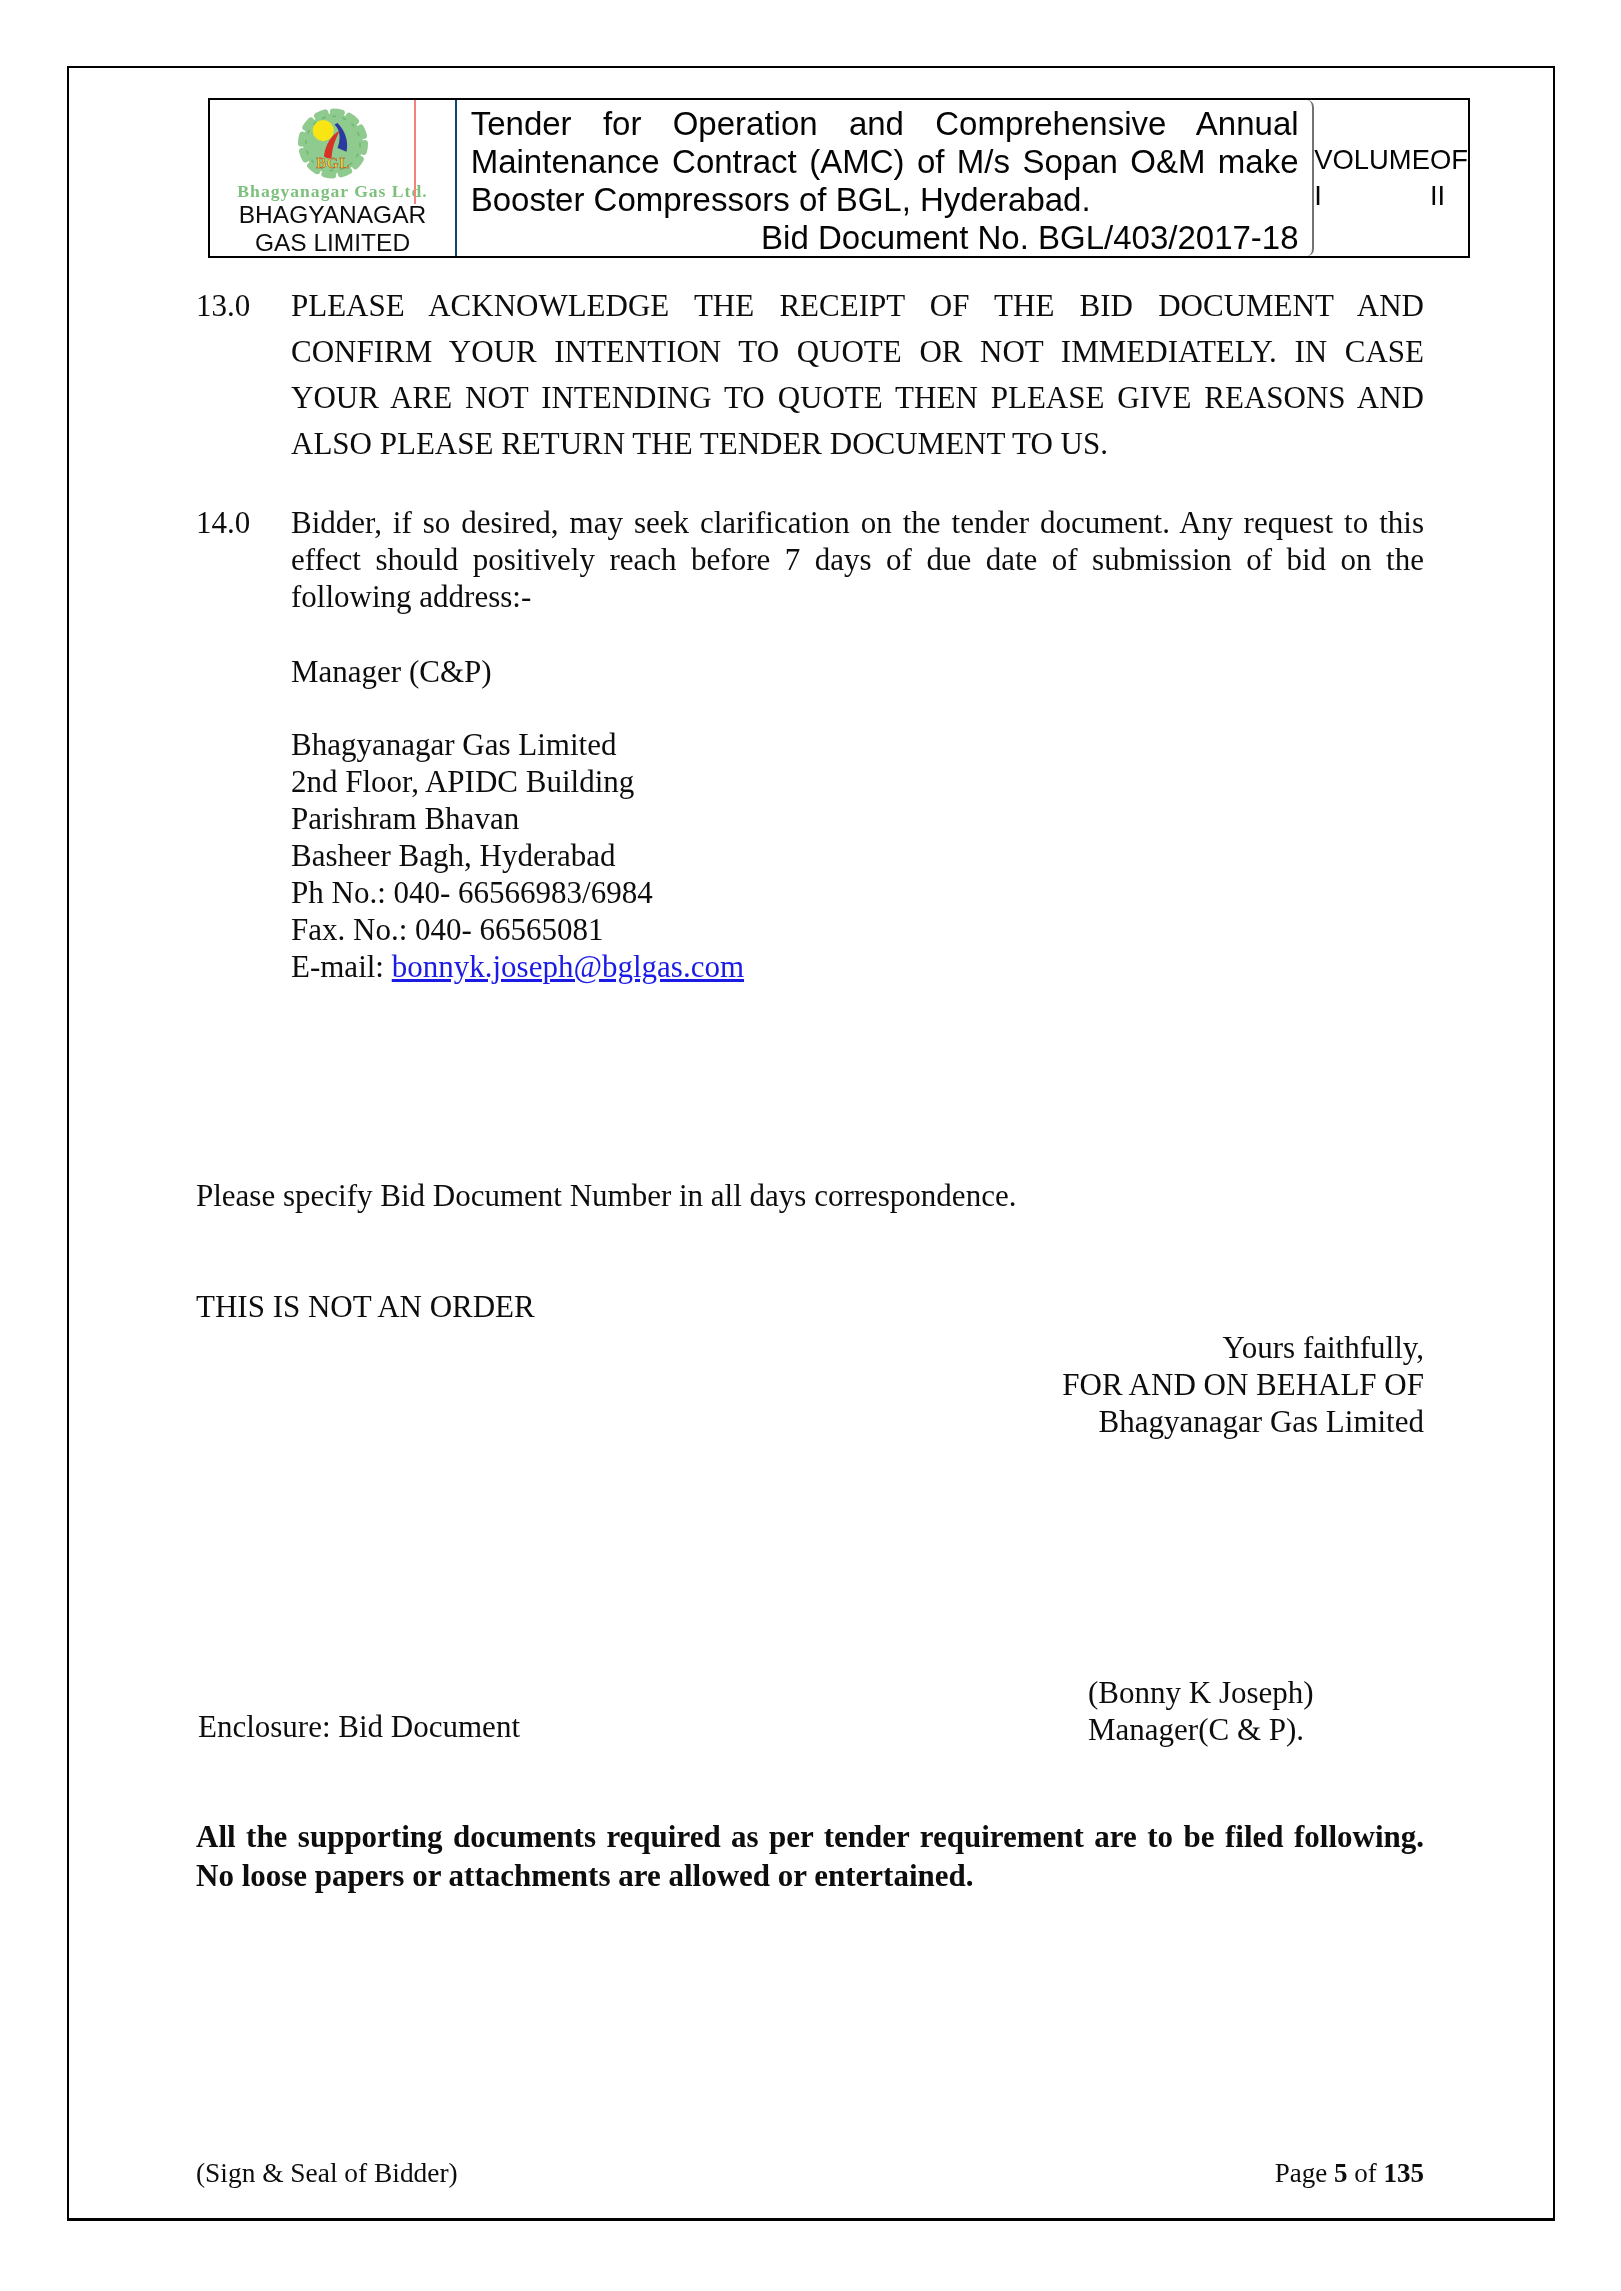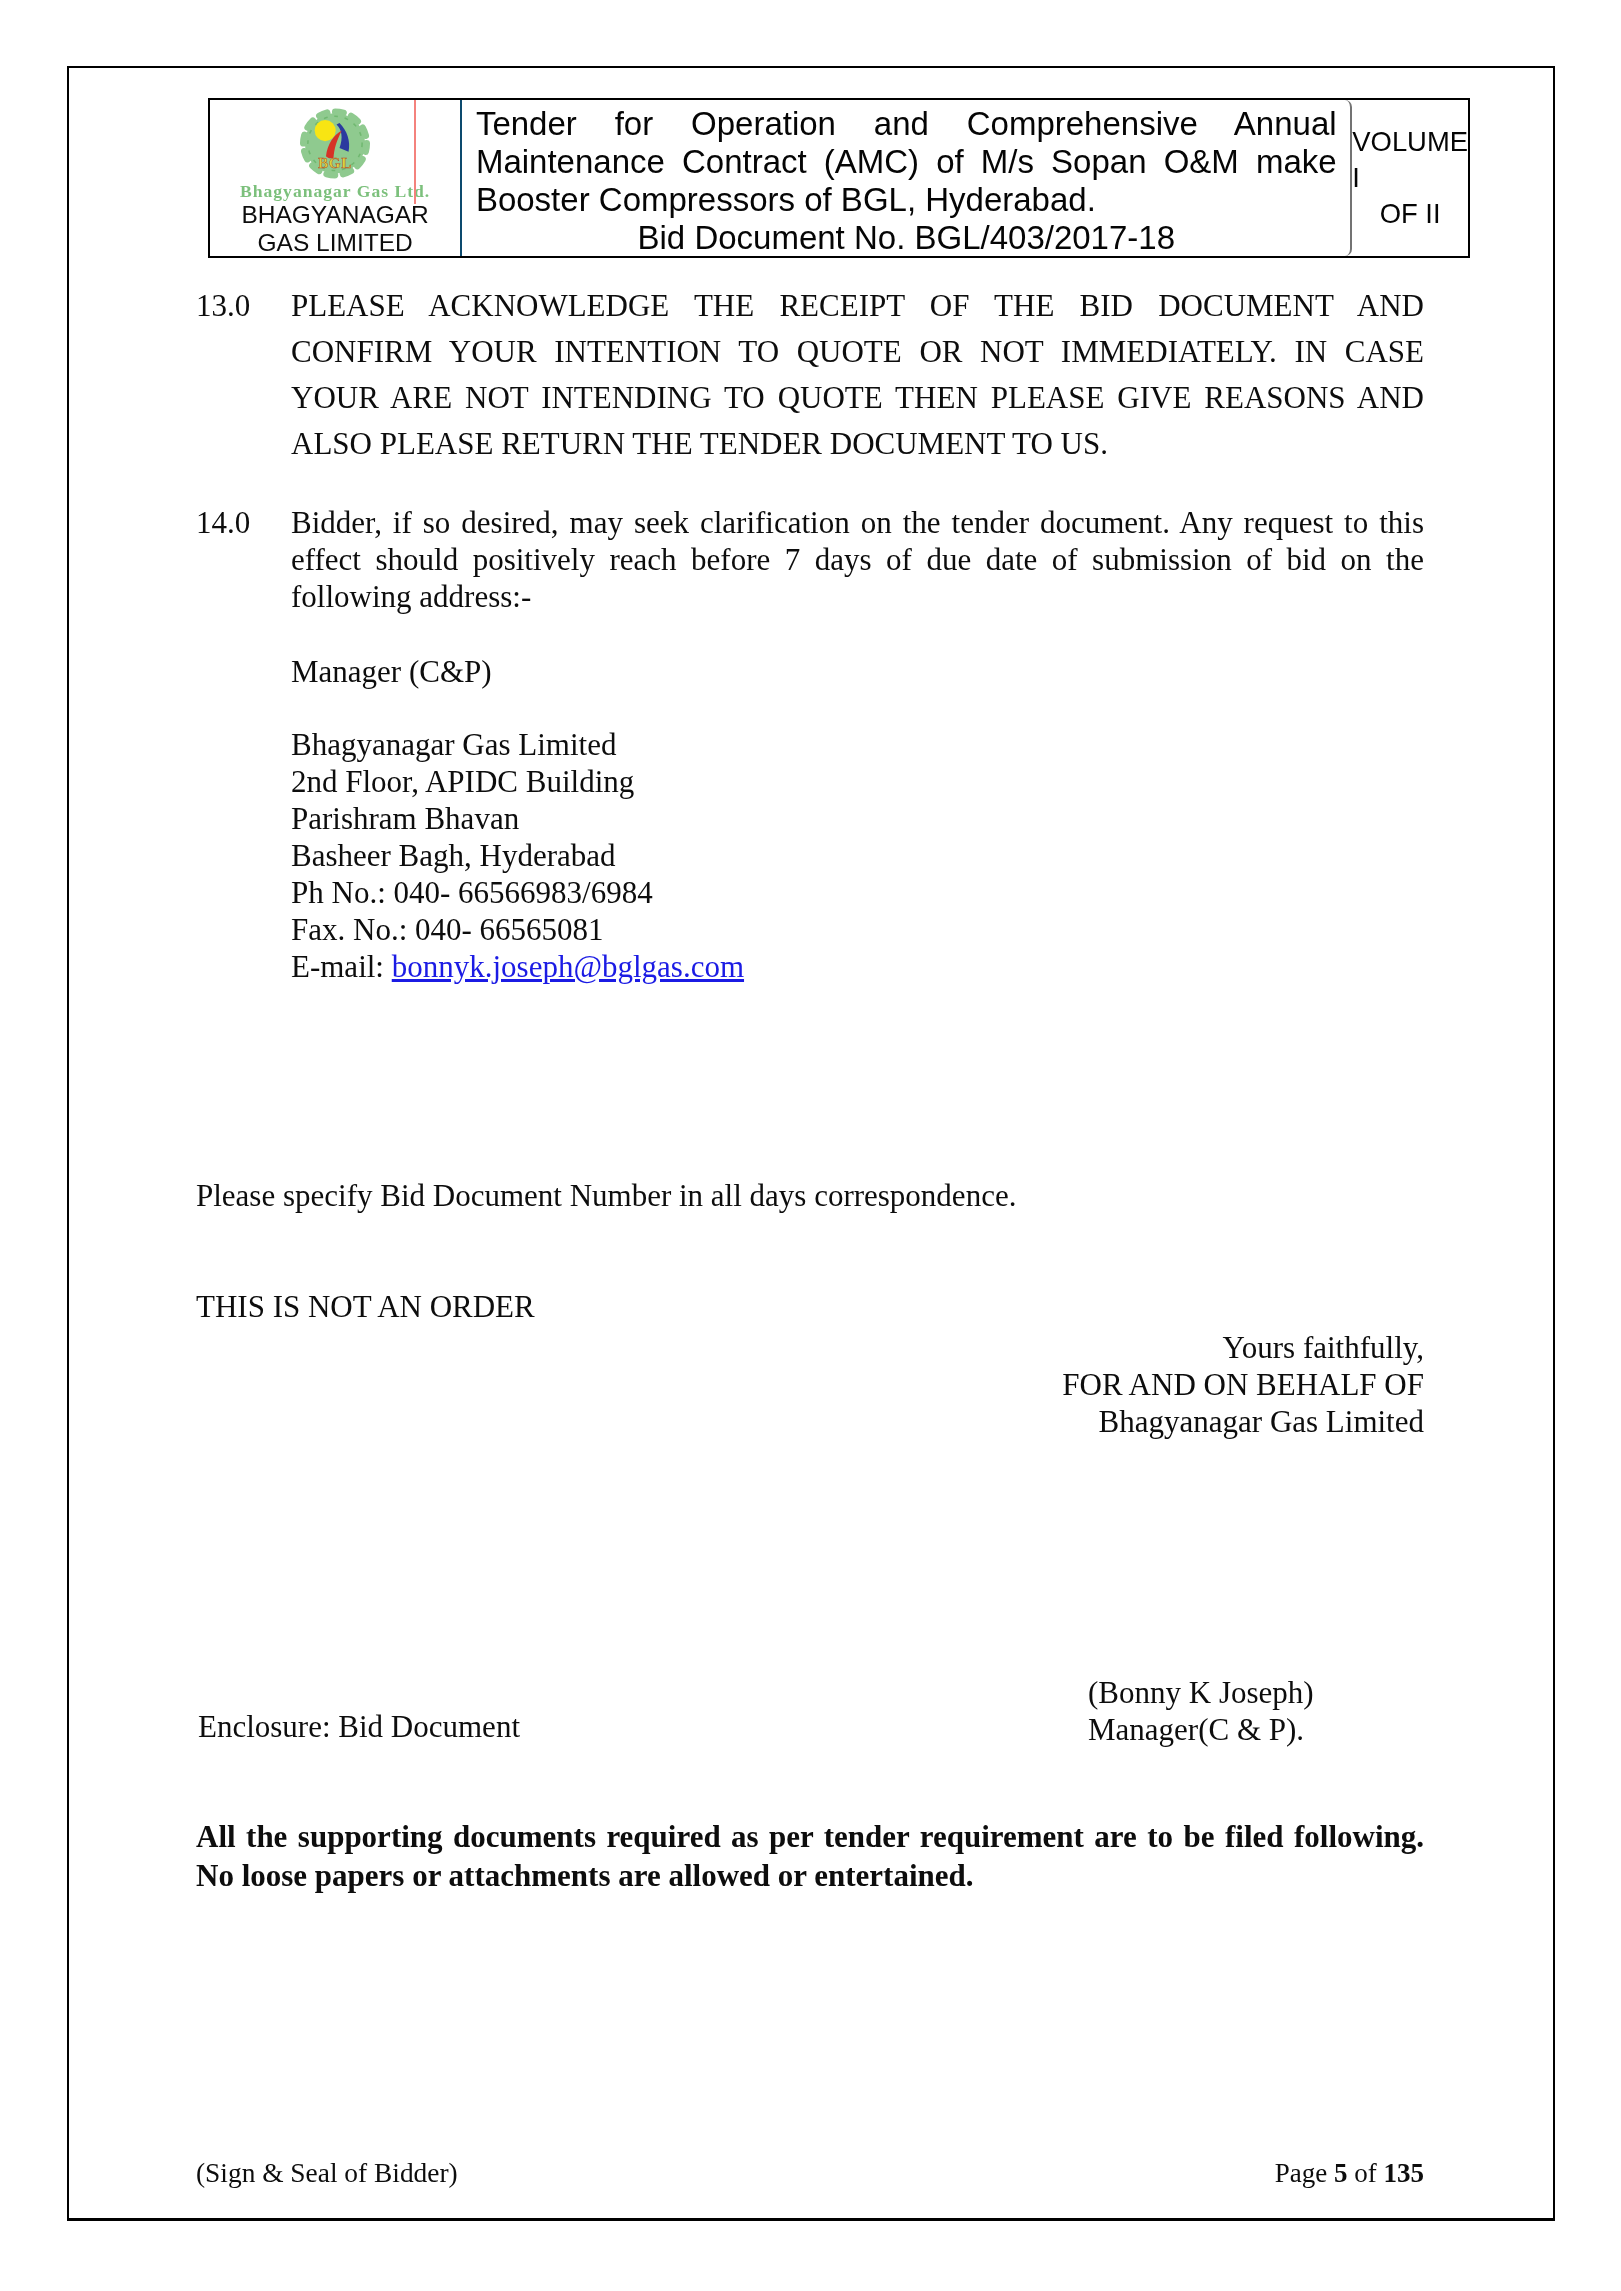--- a/index.html
+++ b/index.html
@@ -42,24 +42,24 @@
   }
   .title-cell{
     width:910px;border-right:2px solid #737373;
     padding:4.9px 13.7px 0 13.7px;
     border-radius:7px;
   }
   .title-main{
     font-size:33px;line-height:38px;text-align:justify;color:#050505;
   }
   .title-bid{
-    font-size:33px;line-height:38px;text-align:center;color:#050505;
+    font-size:33px;line-height:38px;text-align:right;color:#050505;
   }
   .volume-cell{
-    flex:1;display:flex;flex-direction:column;justify-content:center;align-items:center;
+    flex:1;display:flex;justify-content:center;align-items:center;
     font-size:27.4px;line-height:36px;color:#050505;
   }
   .red-artifact{
     position:absolute;left:414px;top:100px;width:2px;height:104px;
     background:#f4827d;
   }
   
   .abs{position:absolute;}
   .bodytext{font-size:31px;}
   .section{left:196px;width:1228px;}

